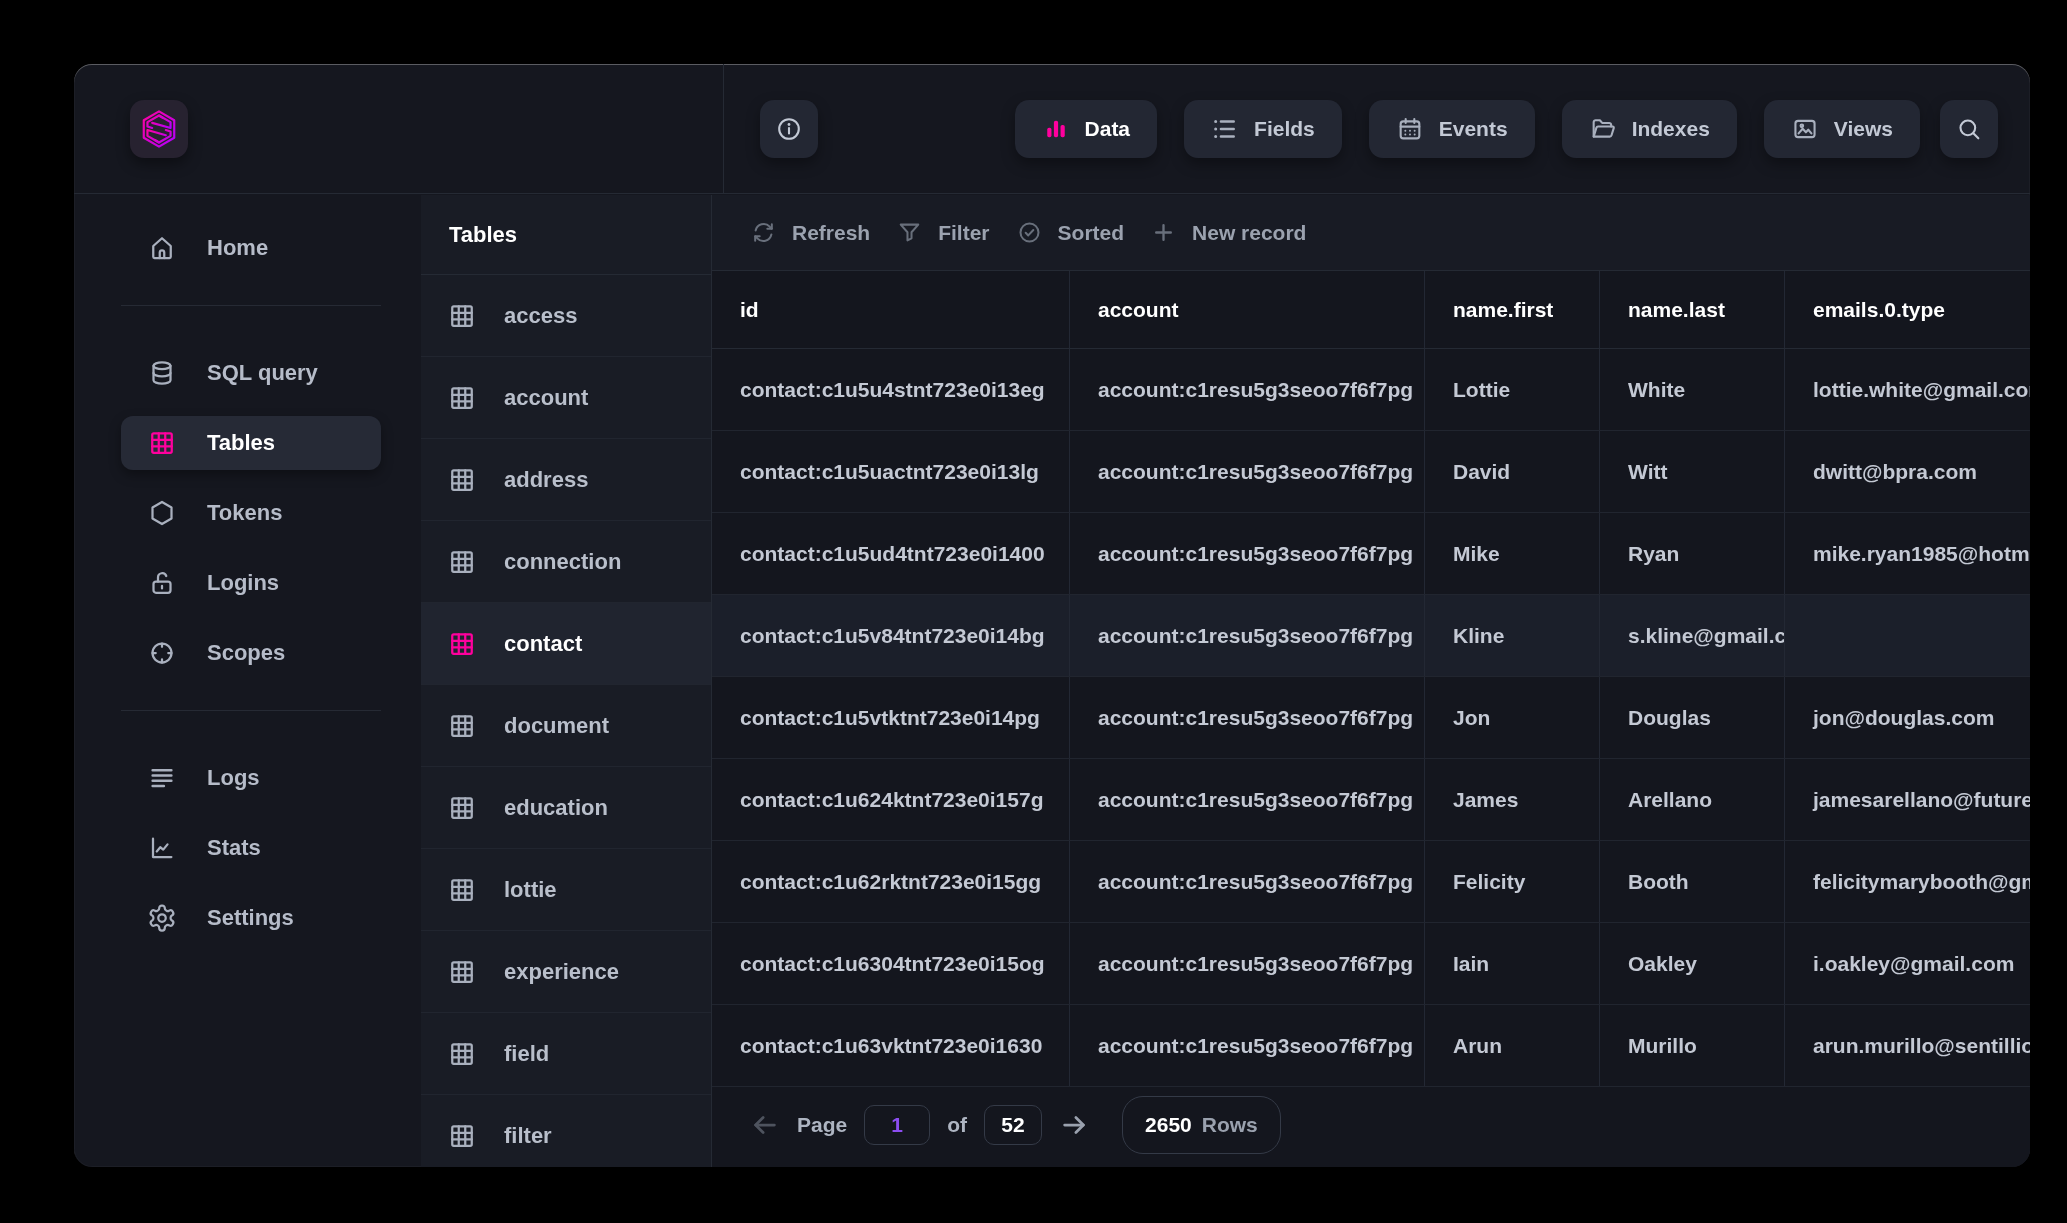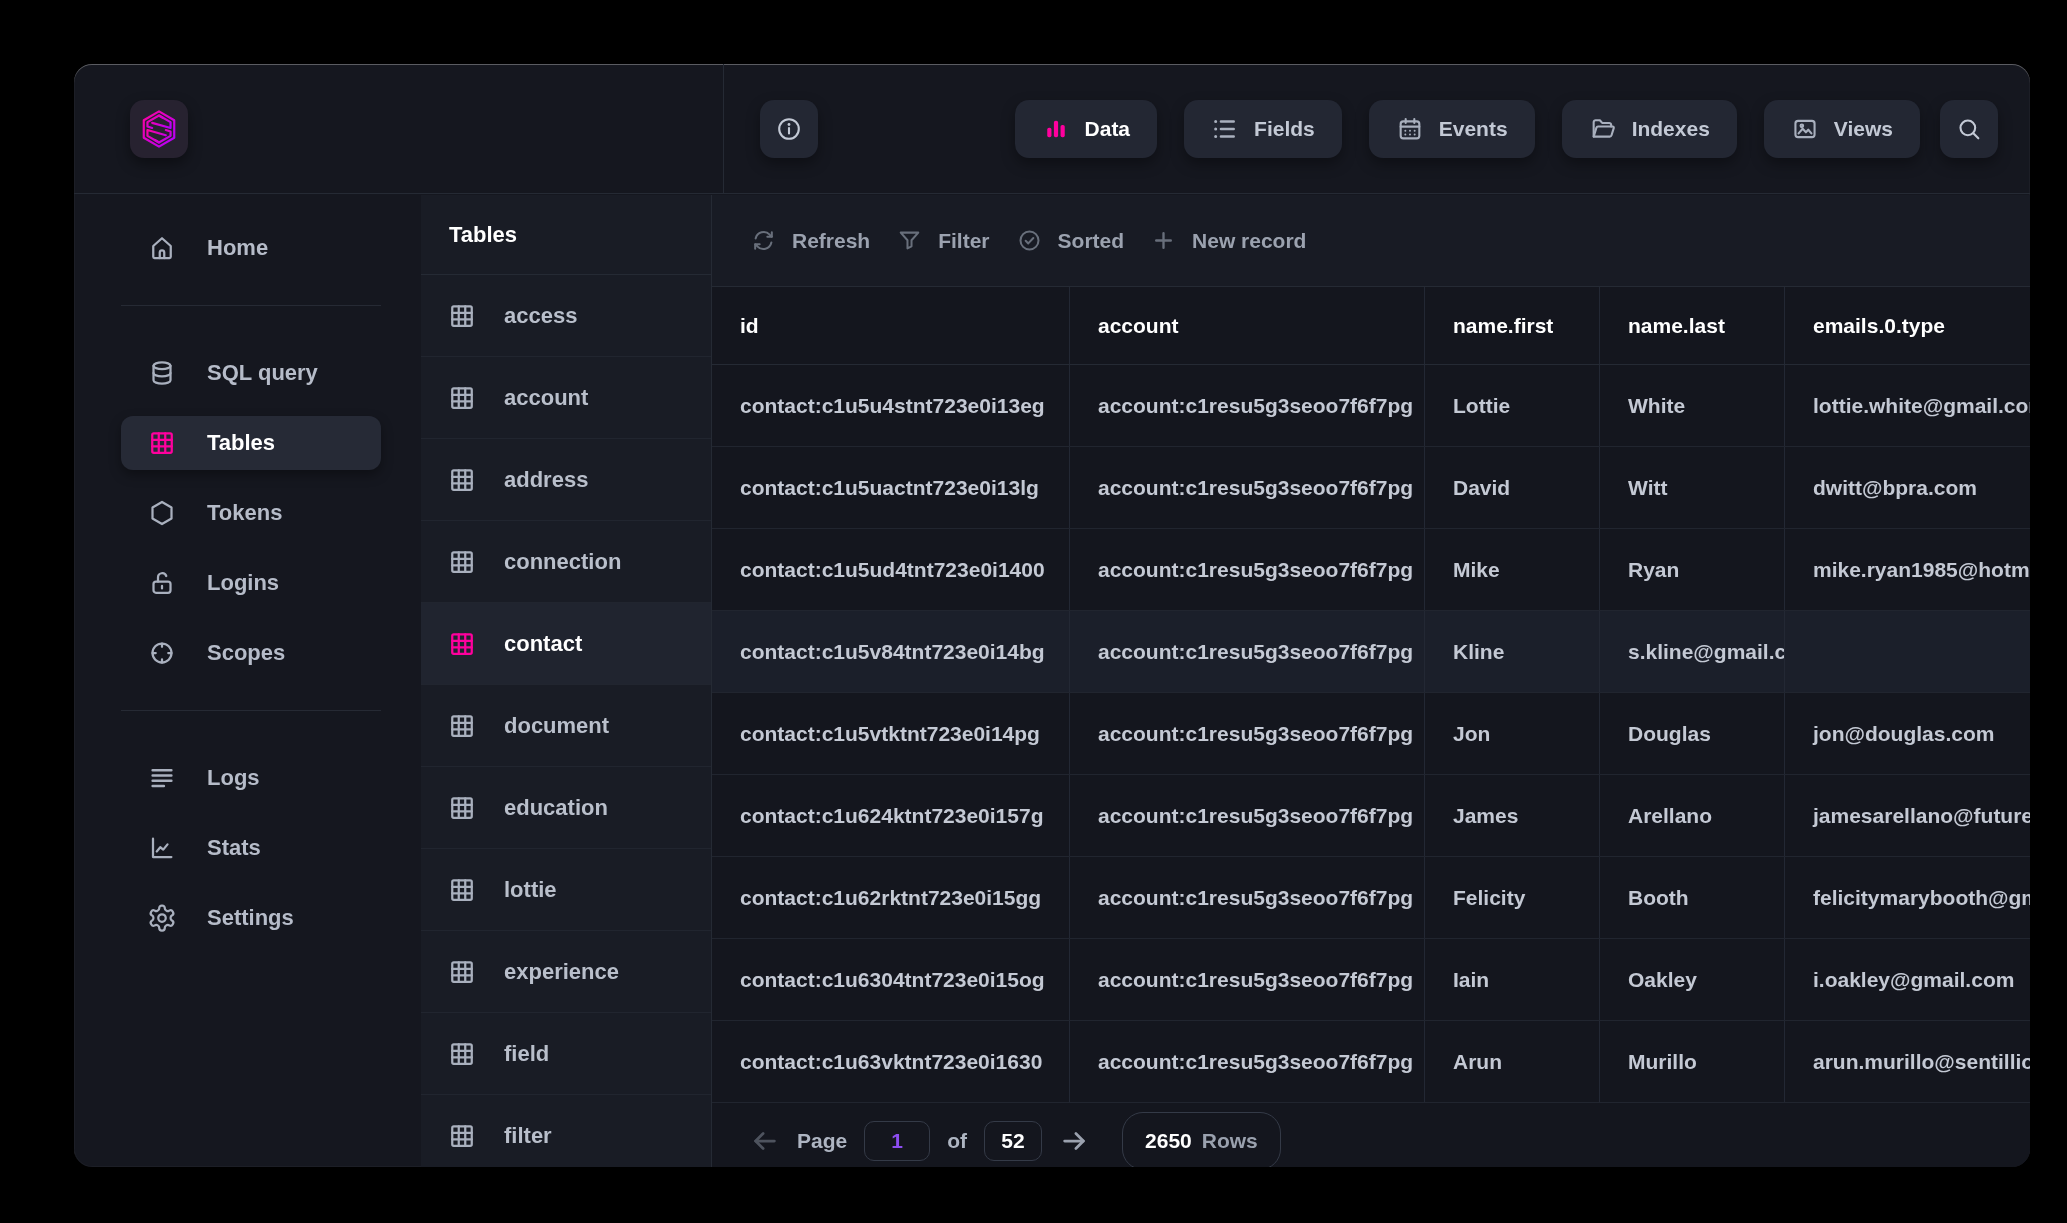--- a/index.html
+++ b/index.html
@@ -62,21 +62,21 @@
   .table-row { height:82px; border-bottom:1px solid #21252f;
     display:flex; align-items:center; padding-left:26px; gap:27px;
     color:#b9bfcb; font-size:22px; font-weight:700; }
   .table-row .icon { width:30px; height:30px; color:#a9b0be; }
   .table-row.active { background:#20242f; color:#fff; }
   .table-row.active .icon { color:#ff009e; }
 
   
   .main { position:absolute; left:638px; top:131px; right:0; bottom:0;
     background:#14161e; overflow:hidden; }
-  .toolbar { height:92px; background:#181b24; border-bottom:1px solid #252a34;
+  .toolbar { height:76px; background:#181b24; border-bottom:1px solid #252a34;
     display:flex; align-items:center; gap:26px; padding-left:38px; }
   .tool-item { display:flex; align-items:center; gap:15px;
     color:#9ba2af; font-size:21px; font-weight:700; }
   .tool-item .icon { width:27px; height:27px; color:#686f7b; }
 
   .grid-header { display:flex; height:78px; border-bottom:1px solid #252a34; width:1540px; }
   .grid-header div.gcell { color:#fff; font-weight:700; font-size:21px; }
   .gcell { padding-left:28px; display:flex; align-items:center;
     border-right:1px solid #232834; flex:none; white-space:nowrap; overflow:hidden; }
   .grid-header div.gcell:nth-of-type(1), .grid-row div.gcell:nth-of-type(1) { width:358px; }

